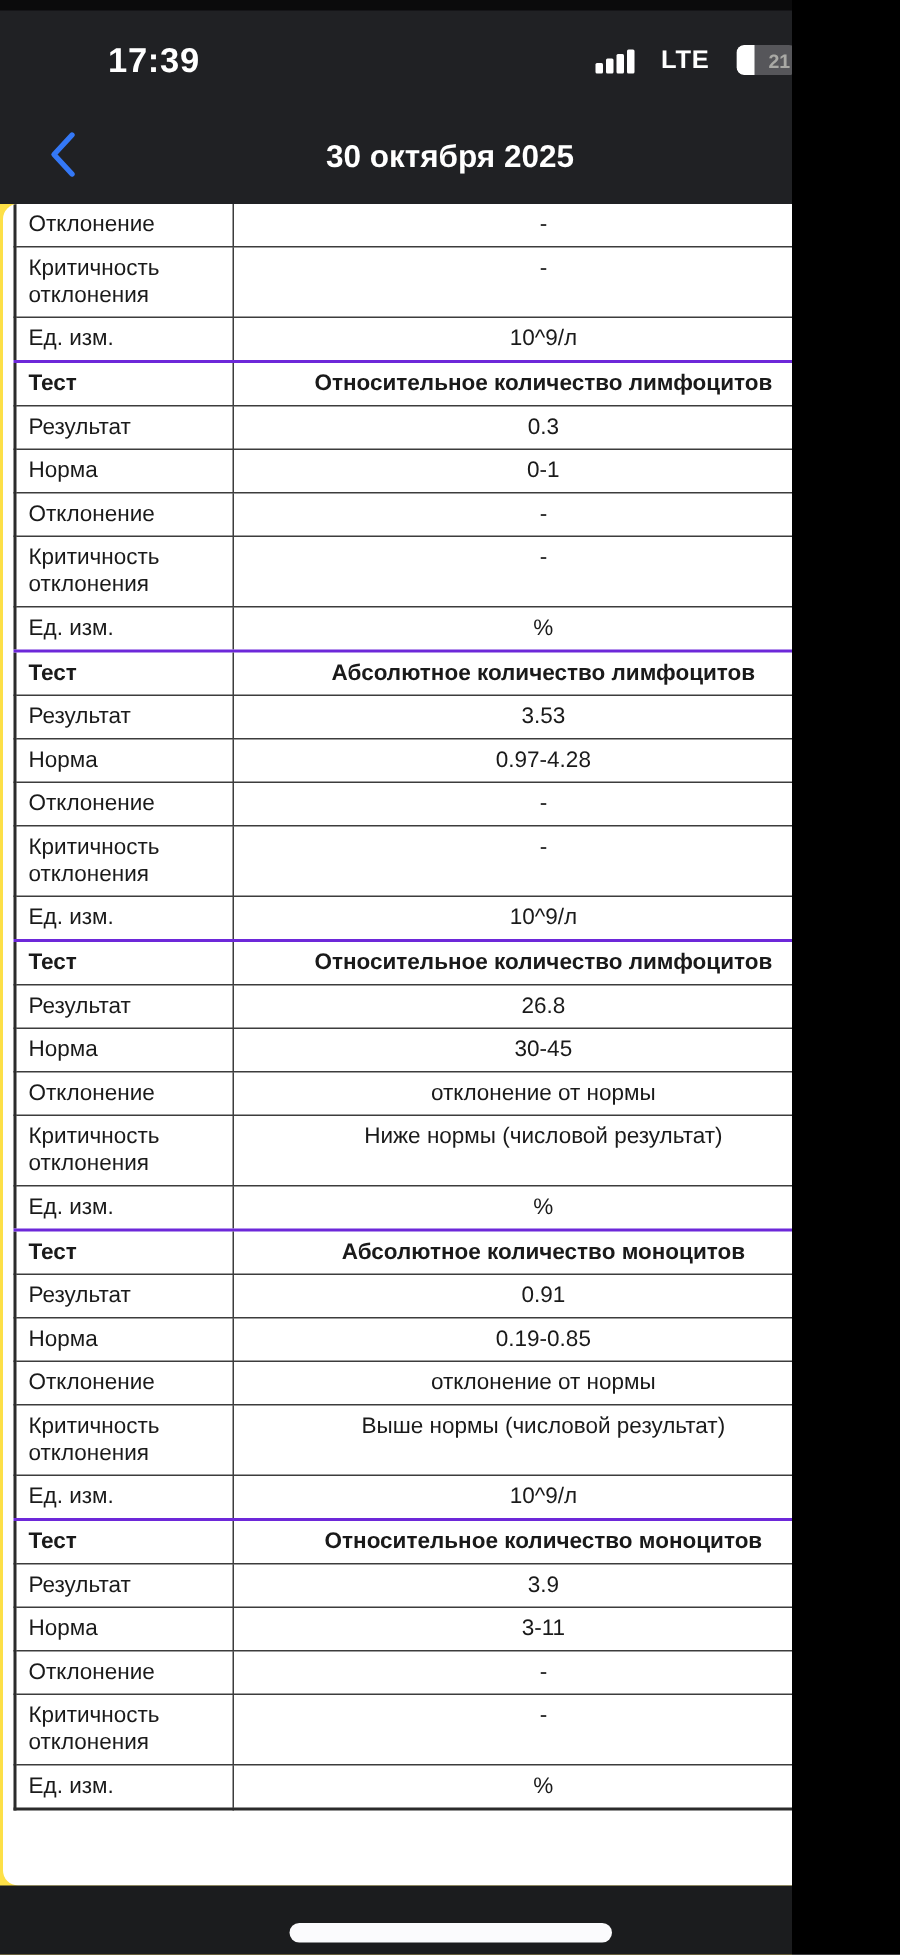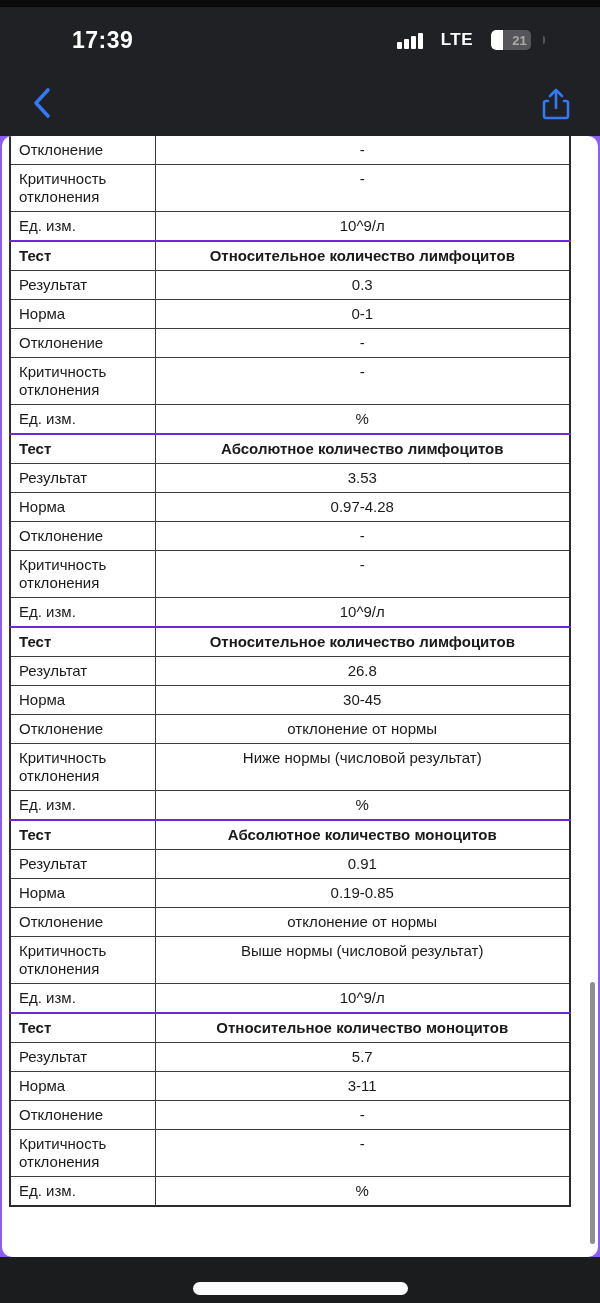--- a/index.html
+++ b/index.html
@@ -1,17 +1,17 @@
 <!DOCTYPE html>
 <html><head>
 <meta charset="utf-8">
 <style>
   html,body{margin:0;padding:0;background:#000;}
   *{box-sizing:border-box;}
-  .phone{position:relative;width:600px;height:1303px;background:#8b5cf6;overflow:hidden;
+  .phone{position:relative;width:528px;height:1303px;background:#fde047;overflow:hidden;
          font-family:"Liberation Sans",sans-serif;}
   .top-chrome{position:absolute;top:0;left:0;width:600px;height:136px;background:#202124;}
   .top-strip{position:absolute;top:0;left:0;width:600px;height:7px;background:#0b0b0c;}
   .status-time{position:absolute;left:72px;top:27px;color:#fff;font-size:23px;font-weight:700;letter-spacing:.5px;}
   .status-right{position:absolute;right:55px;top:30px;display:flex;align-items:center;gap:18px;}
   .sig{display:flex;align-items:flex-end;gap:2px;height:17px;}
   .sig i{display:block;width:5px;background:#fff;border-radius:1px;}
   .sig i:nth-child(1){height:7px;}
   .sig i:nth-child(2){height:10px;}
   .sig i:nth-child(3){height:13px;}
@@ -65,20 +65,21 @@
       </span>
       <span class="batt-nub"></span>
     </div>
 
     <div class="nav-back">
       <svg width="26" height="34" viewBox="0 0 26 34">
         <polyline points="18,4 6,17 18,30" fill="none" stroke="#3478f6" stroke-width="3.6" stroke-linecap="round" stroke-linejoin="round"></polyline>
       </svg>
     </div>
 
+    <div class="nav-title">30 октября 2025</div>
 
     <div class="nav-share">
       <svg width="30" height="34" viewBox="0 0 30 34">
         <path d="M7 13 H5 a2 2 0 0 0 -2 2 v13 a2 2 0 0 0 2 2 h20 a2 2 0 0 0 2 -2 V15 a2 2 0 0 0 -2 -2 h-2" fill="none" stroke="#3478f6" stroke-width="2.6" stroke-linecap="round"></path>
         <line x1="15" y1="2.5" x2="15" y2="20" stroke="#3478f6" stroke-width="2.6" stroke-linecap="round"></line>
         <polyline points="9,8 15,2 21,8" fill="none" stroke="#3478f6" stroke-width="2.6" stroke-linecap="round" stroke-linejoin="round"></polyline>
       </svg>
     </div>
   </div>
 
@@ -196,21 +197,21 @@
           <tr class="normal">
             <td class="label-cell">Ед. изм.</td>
             <td class="value-cell">10^9/л</td>
           </tr>
           <tr class="header">
             <td class="label-cell">Тест</td>
             <td class="value-cell">Относительное количество моноцитов</td>
           </tr>
           <tr class="normal">
             <td class="label-cell">Результат</td>
-            <td class="value-cell">5.7</td>
+            <td class="value-cell">3.9</td>
           </tr>
           <tr class="normal">
             <td class="label-cell">Норма</td>
             <td class="value-cell">3-11</td>
           </tr>
           <tr class="normal">
             <td class="label-cell">Отклонение</td>
             <td class="value-cell">-</td>
           </tr>
           <tr class="tall">

